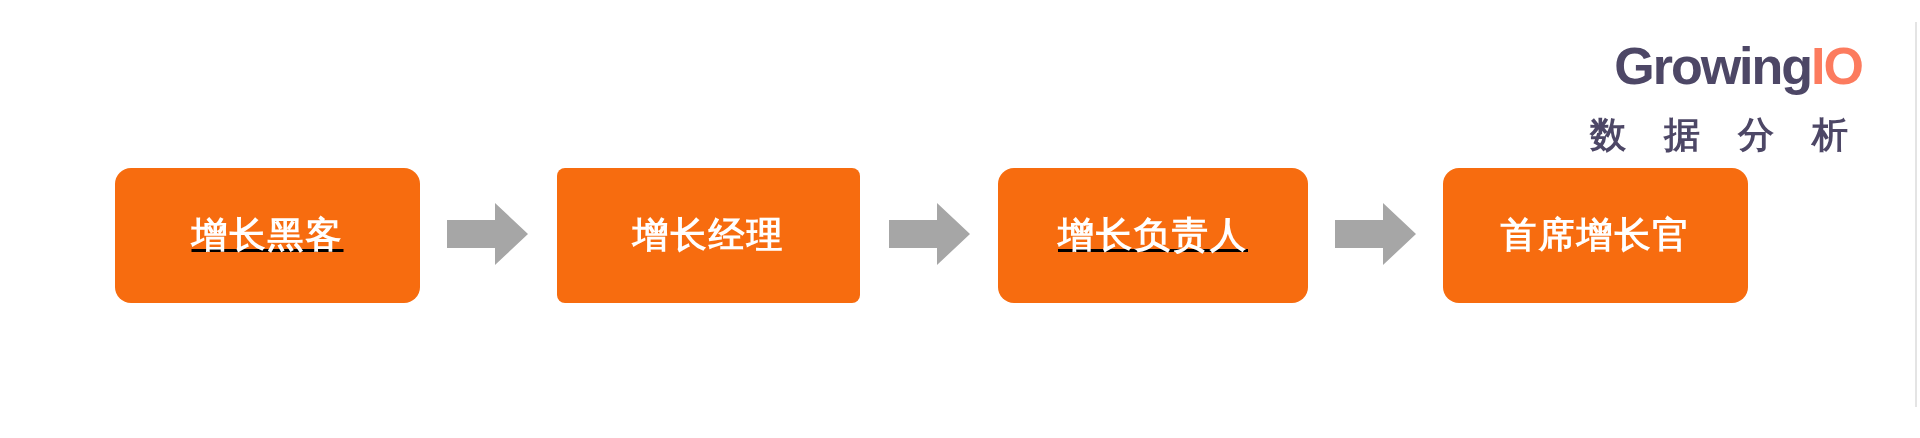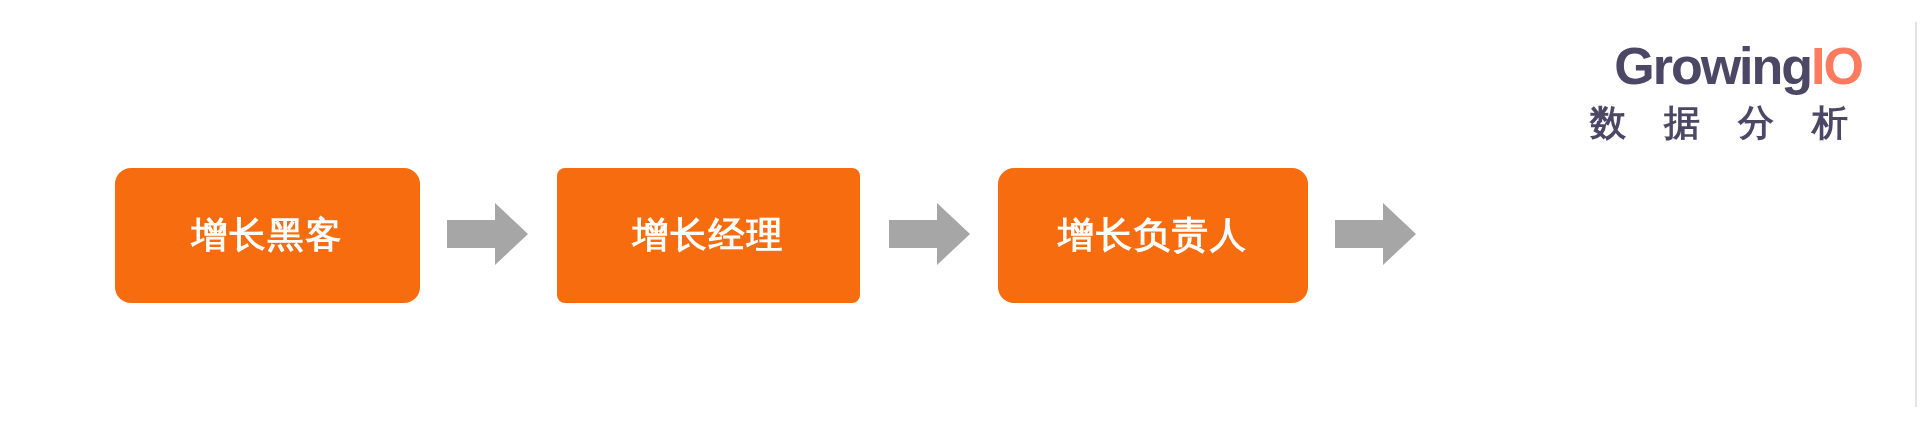--- a/index.html
+++ b/index.html
@@ -26,21 +26,21 @@
   .logo-wordmark {
     font-size: 52px;
     font-weight: 800;
     letter-spacing: -2px;
     line-height: 1.1;
     white-space: nowrap;
   }
   .logo-primary { color: #4D4766; }
   .logo-accent  { color: #FC7B5E; }
   .logo-tagline {
-    margin-top: 10px;
+    margin-top: 22px;
     font-size: 36px;
     font-weight: 700;
     color: #4D4766;
     letter-spacing: 14px;
     white-space: nowrap;
     line-height: 1;
   }
 
   
   .flow-box {
@@ -82,40 +82,43 @@
 
 <div class="canvas">
 
   <div class="logo">
     <div class="logo-wordmark">
       <span class="logo-primary">Growing</span><span class="logo-accent">IO</span>
     </div>
     <div class="logo-tagline">数 据 分 析</div>
   </div>
 
-  <div class="flow-box" style="left:115px; width:305px;">
+  <div class="flow-box" style="left:115px; width:305px;text-decoration:underline;">
     <span class="box-label">增长黑客</span>
   </div>
 
   <svg class="flow-arrow" style="left:447px;" viewBox="0 0 81 62">
     <polygon points="0,17 48,17 48,0 81,31 48,62 48,45 0,45" fill="#A6A6A6"></polygon>
   </svg>
 
   <div class="flow-box" style="left:557px; width:303px;border-radius:8px;">
     <span class="box-label">增长经理</span>
   </div>
 
   <svg class="flow-arrow" style="left:889px;" viewBox="0 0 81 62">
     <polygon points="0,17 48,17 48,0 81,31 48,62 48,45 0,45" fill="#A6A6A6"></polygon>
   </svg>
 
-  <div class="flow-box" style="left:998px; width:310px;">
+  <div class="flow-box" style="left:998px; width:310px;text-decoration:underline;">
     <span class="box-label">增长负责人</span>
   </div>
 
   <svg class="flow-arrow" style="left:1335px;" viewBox="0 0 81 62">
     <polygon points="0,17 48,17 48,0 81,31 48,62 48,45 0,45" fill="#A6A6A6"></polygon>
   </svg>
 
+  <div class="flow-box" style="left:1443px; width:305px;">
+    <span class="box-label">首席增长官</span>
+  </div>
 
   <div class="page-edge"></div>
 
 </div>
 
 </body></html>

